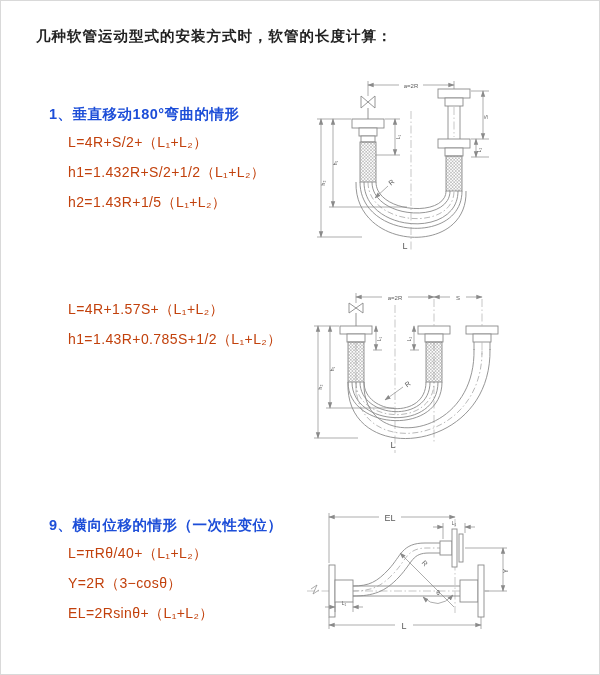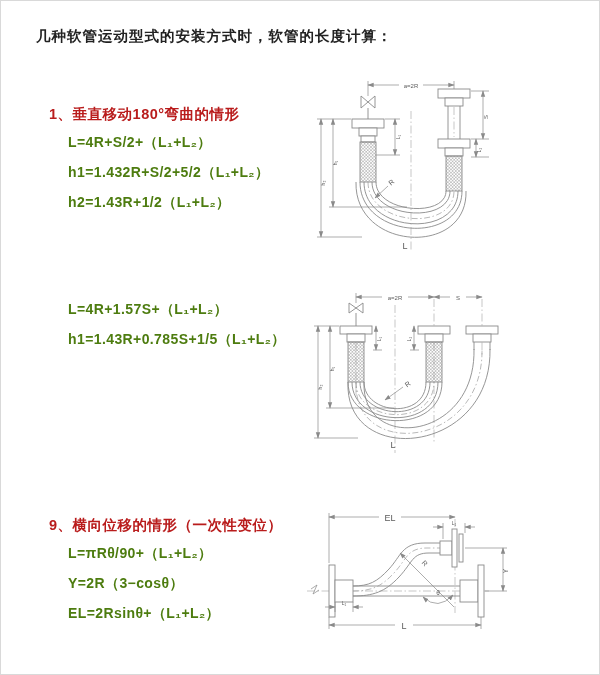--- a/index.html
+++ b/index.html
@@ -6,22 +6,22 @@
   .page{
     position:relative;width:600px;height:675px;background:#fff;
     border:1px solid #d9d9d9;box-sizing:border-box;overflow:hidden;
     font-family:"Liberation Sans","DejaVu Sans",sans-serif;color:#1c1c1c;
   }
   .title{
     position:absolute;left:35px;top:26px;font-size:14.5px;font-weight:700;
     letter-spacing:1px;color:#222;
   }
   .sec{position:absolute;left:48px;}
-  .sec .heading{font-size:14.5px;font-weight:700;color:#b91c1c;letter-spacing:0.5px;height:29px;}
-  .sec .formula{font-size:14px;font-weight:700;color:#4d7c0f;letter-spacing:0.4px;height:30px;padding-left:19px;}
+  .sec .heading{font-size:14.5px;font-weight:700;color:#1d4ed8;letter-spacing:0.5px;height:29px;}
+  .sec .formula{font-size:14px;font-weight:400;color:#c2410c;letter-spacing:0.4px;height:30px;padding-left:19px;}
   #sec1{top:104px;}
   #sec2{top:300px;}
   #sec3{top:515px;}
   .diag{position:absolute;}
   #d1{left:306px;top:66px;}
   #d2{left:305px;top:282px;}
   #d3{left:298px;top:502px;}
   svg{display:block;}
   svg text{fill:#5c5c5c;font-family:"Liberation Sans","DejaVu Sans",sans-serif;}
   .pipe{stroke:#8a8a8a;stroke-width:0.9;fill:none;}
@@ -34,32 +34,32 @@
 </head>
 <body>
 
 <div class="page">
 
   <div class="title">几种软管运动型式的安装方式时，软管的长度计算：</div>
 
   <section class="sec" id="sec1">
     <div class="heading">1、垂直移动180°弯曲的情形</div>
     <div class="formula">L=4R+S/2+（L₁+L₂）</div>
-    <div class="formula">h1=1.432R+S/2+5/2（L₁+L₂）</div>
-    <div class="formula">h2=1.43R+1/2（L₁+L₂）</div>
+    <div class="formula">h1=1.432R+S/2+1/2（L₁+L₂）</div>
+    <div class="formula">h2=1.43R+1/5（L₁+L₂）</div>
   </section>
 
   <section class="sec" id="sec2">
     <div class="formula">L=4R+1.57S+（L₁+L₂）</div>
-    <div class="formula">h1=1.43R+0.785S+1/5（L₁+L₂）</div>
+    <div class="formula">h1=1.43R+0.785S+1/2（L₁+L₂）</div>
   </section>
 
   <section class="sec" id="sec3">
     <div class="heading">9、横向位移的情形（一次性变位）</div>
-    <div class="formula">L=πRθ/90+（L₁+L₂）</div>
+    <div class="formula">L=πRθ/40+（L₁+L₂）</div>
     <div class="formula">Y=2R（3−cosθ）</div>
     <div class="formula">EL=2Rsinθ+（L₁+L₂）</div>
   </section>
 
   <div class="diag" id="d1">
     <svg width="292" height="192" viewBox="0 0 292 192">
       <defs>
         <pattern id="braidA" width="3.2" height="3.2" patternUnits="userSpaceOnUse">
           <path d="M0,3.2 L3.2,0 M0,0 L3.2,3.2" stroke="#9a9a9a" stroke-width="0.5"></path>
         </pattern>

